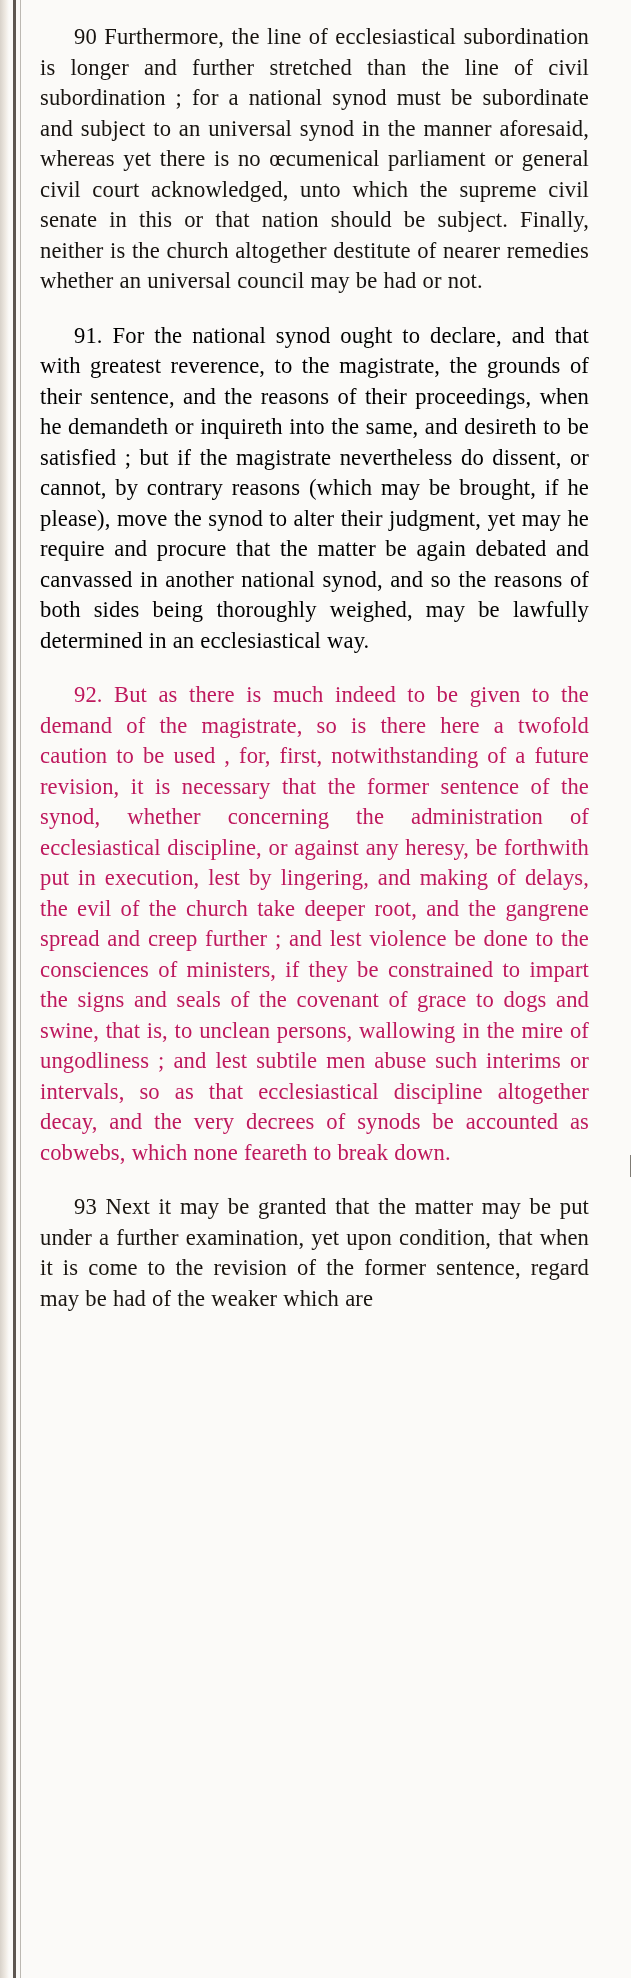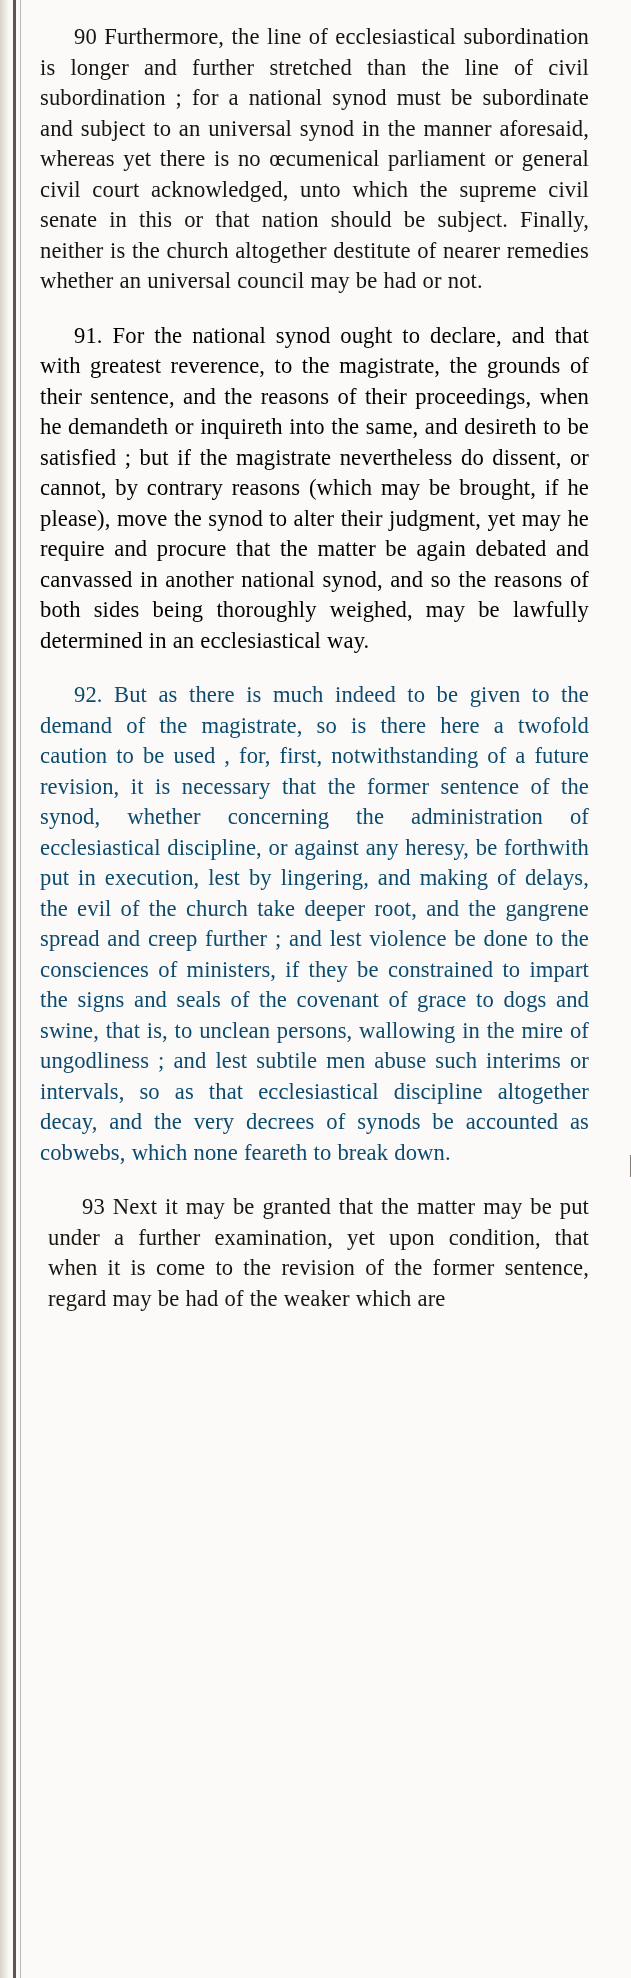--- a/index.html
+++ b/index.html
@@ -82,22 +82,22 @@
     text-indent: 34px;
     letter-spacing: 0.1px;
     word-spacing: 0.4px;
     color: #120f0c;
   }
   .para:last-child { margin-bottom: 0; }
 
   
   .p1 { color: #17130f; }
   .p2 { color: #000000; }
-  .p3 { color: #0c4a6e; }
-  .p4 { color: #1a1510; margin-left: 8px; }
+  .p3 { color: #be185d; }
+  .p4 { color: #1a1510; }
 
   .p4 {
     
     margin-bottom: 0;
   }
 </style>
 </head>
 <body>
 
 <div class="page">

